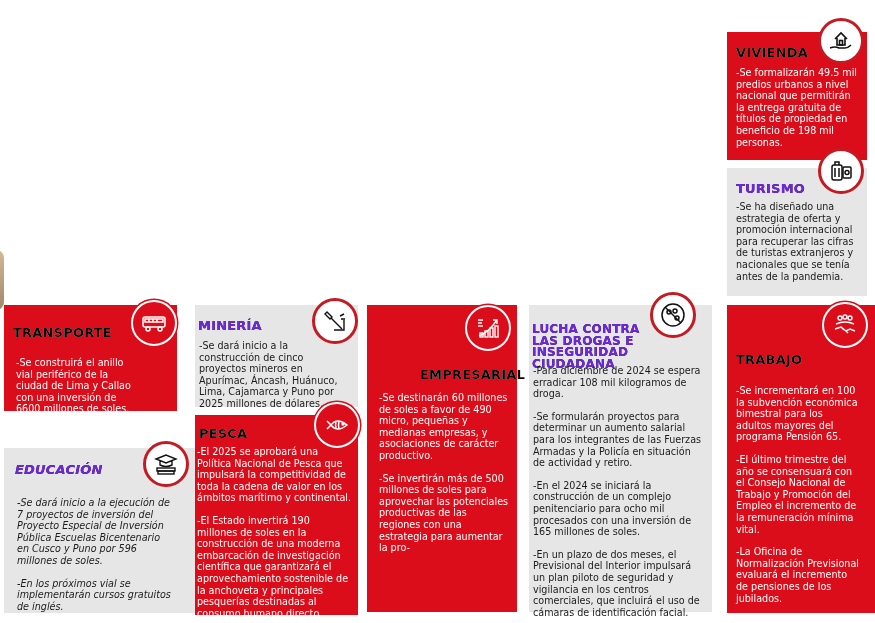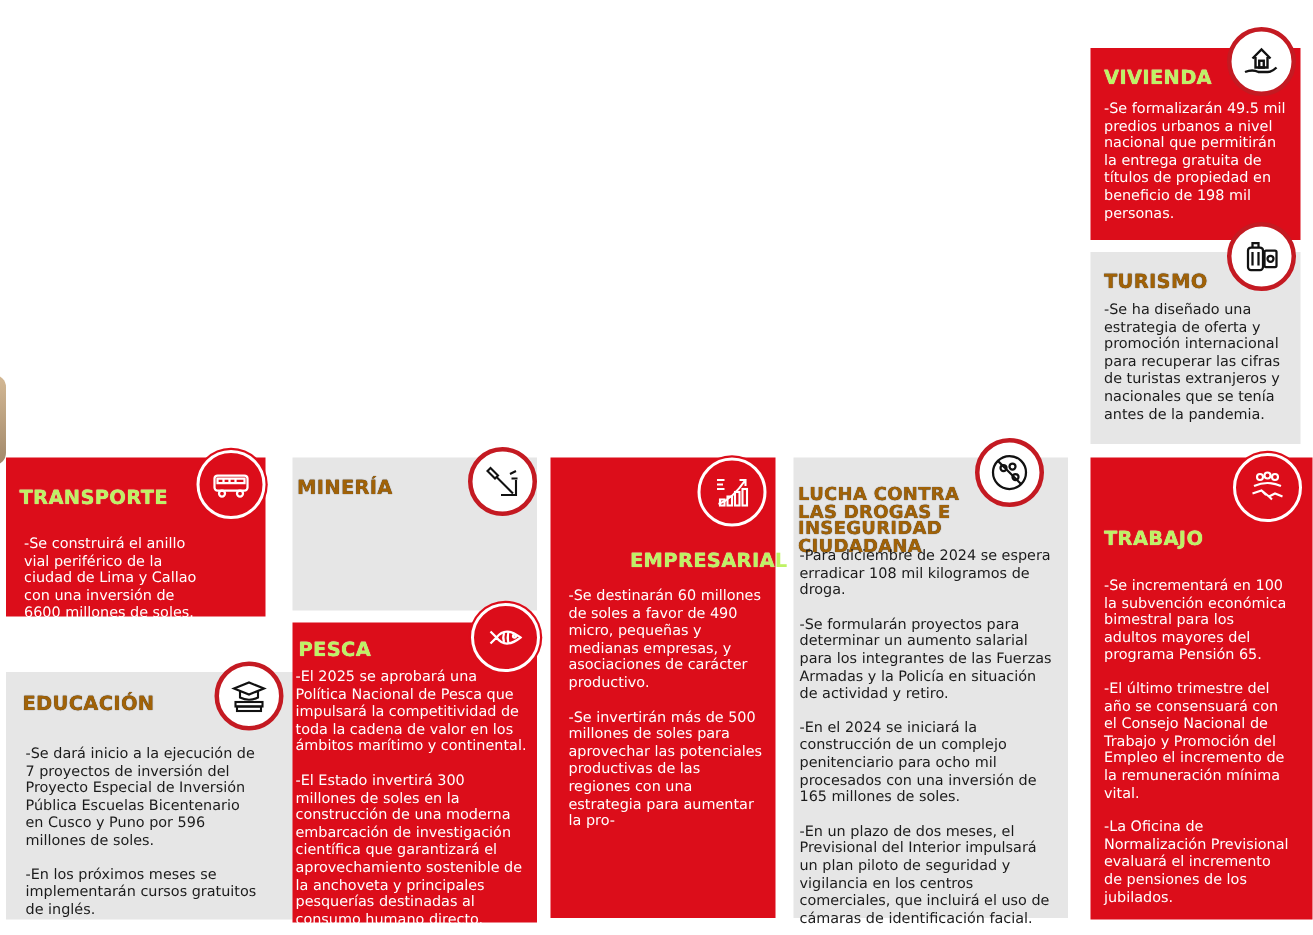--- a/index.html
+++ b/index.html
@@ -15,22 +15,22 @@
   }
   .card { position: absolute; box-sizing: border-box; }
   .card.red { background: #dc0d1a; color: #ffffff; }
   .card.gray { background: #e6e6e6; color: #1b1b1b; }
   .title {
     position: absolute;
     font-family: "DejaVu Sans", sans-serif;
     font-weight: 900; letter-spacing: .2px;
     font-size: 13px; line-height: 13px; text-transform: uppercase;
   }
-  .card.red .title { color: #bef264; text-shadow: 0 0 .6px #fff; }
-  .card.gray .title { color: #a16207; text-shadow: 0 0 .6px #111; }
+  .card.red .title { color: #000000; text-shadow: 0 0 .6px #fff; }
+  .card.gray .title { color: #6d28d9; text-shadow: 0 0 .6px #111; }
   .body {
     position: absolute;
     font-family: "DejaVu Sans", sans-serif;
     font-size: 9.6px; line-height: 11.6px;
   }
   .body p { margin: 0 4px 11px 0; }
   .icon-badge {
     position: absolute; width: 46px; height: 46px; border-radius: 50%;
     box-sizing: border-box; display: flex; align-items: center; justify-content: center;
   }
@@ -80,50 +80,53 @@
 </div>
 <div class="icon-badge on-red" style="left:131px;top:300px;">
   <svg viewBox="0 0 30 30" fill="none" stroke="#fff" stroke-width="1.5">
       <rect x="4" y="9" width="22" height="10" rx="2"></rect>
       <path d="M6 11 H24 V14 H6 Z M10 11 V14 M14 11 V14 M18 11 V14"></path>
       <circle cx="9" cy="21" r="2"></circle>
       <circle cx="21" cy="21" r="2"></circle>
     </svg>
 </div>
 
-<div class="card gray" style="left:4px;top:448px;width:210px;height:165px;">
+<div class="card gray" style="left:4px;top:448px;width:210px;height:165px;font-style:italic;">
   <div class="title" style="left:11px;top:15px;">EDUCACIÓN</div>
   <div class="body" style="left:13px;top:49px;width:160px;">
     <p>-Se dará inicio a la ejecución de 7 proyectos de inversión del Proyecto Especial de Inversión Pública Escuelas Bicentenario en Cusco y Puno por 596 millones de soles.</p>
-    <p>-En los próximos meses se implementarán cursos gratuitos de inglés.</p>
+    <p>-En los próximos vial se implementarán cursos gratuitos de inglés.</p>
   </div>
 </div>
 <div class="icon-badge on-white" style="left:143px;top:441px;">
   <svg viewBox="0 0 30 30" fill="none" stroke="#111" stroke-width="1.4">
       <path d="M5 10 L15 6 L25 10 L15 14 Z M9 12 V16 Q15 19 21 16 V12"></path>
       <rect x="6" y="19" width="18" height="3"></rect>
       <rect x="7" y="22" width="16" height="3"></rect>
     </svg>
 </div>
 
 <div class="card gray" style="left:195px;top:305px;width:163px;height:102px;">
   <div class="title" style="left:3px;top:14px;">MINERÍA</div>
+  <div class="body" style="left:4px;top:35px;width:155px;">
+    <p>-Se dará inicio a la construcción de cinco proyectos mineros en Apurímac, Áncash, Huánuco, Lima, Cajamarca y Puno por 2025 millones de dólares.</p>
+  </div>
 </div>
 <div class="icon-badge on-white" style="left:312px;top:298px;">
   <svg viewBox="0 0 30 30" fill="none" stroke="#111" stroke-width="1.4">
       <path d="M7 6 L12 11 L10 13 L5 8 Z M11 12 L19 20 M19 20 L22 23"></path>
       <path d="M20 10 L24 8 M21 13 L25 13 M24 14 V24 H14"></path>
     </svg>
 </div>
 
 <div class="card red" style="left:195px;top:415px;width:163px;height:200px;">
   <div class="title" style="left:4px;top:12px;">PESCA</div>
   <div class="body" style="left:2px;top:31px;width:158px;">
     <p>-El 2025 se aprobará una Política Nacional de Pesca que impulsará la competitividad de toda la cadena de valor en los ámbitos marítimo y continental.</p>
-    <p>-El Estado invertirá 300 millones de soles en la construcción de una moderna embarcación de investigación científica que garantizará el aprovechamiento sostenible de la anchoveta y principales pesquerías destinadas al consumo humano directo.</p>
+    <p>-El Estado invertirá 190 millones de soles en la construcción de una moderna embarcación de investigación científica que garantizará el aprovechamiento sostenible de la anchoveta y principales pesquerías destinadas al consumo humano directo.</p>
   </div>
 </div>
 <div class="icon-badge on-red" style="left:314px;top:402px;">
   <svg viewBox="0 0 30 30" fill="none" stroke="#fff" stroke-width="1.5">
       <path d="M5 11 L9 15 L5 19 M9 15 Q15 7 25 15 Q15 23 9 15"></path>
       <circle cx="21" cy="14" r="1"></circle>
       <path d="M14 12 Q13 15 14 18 M17 11 Q16 15 17 19"></path>
     </svg>
 </div>
 

